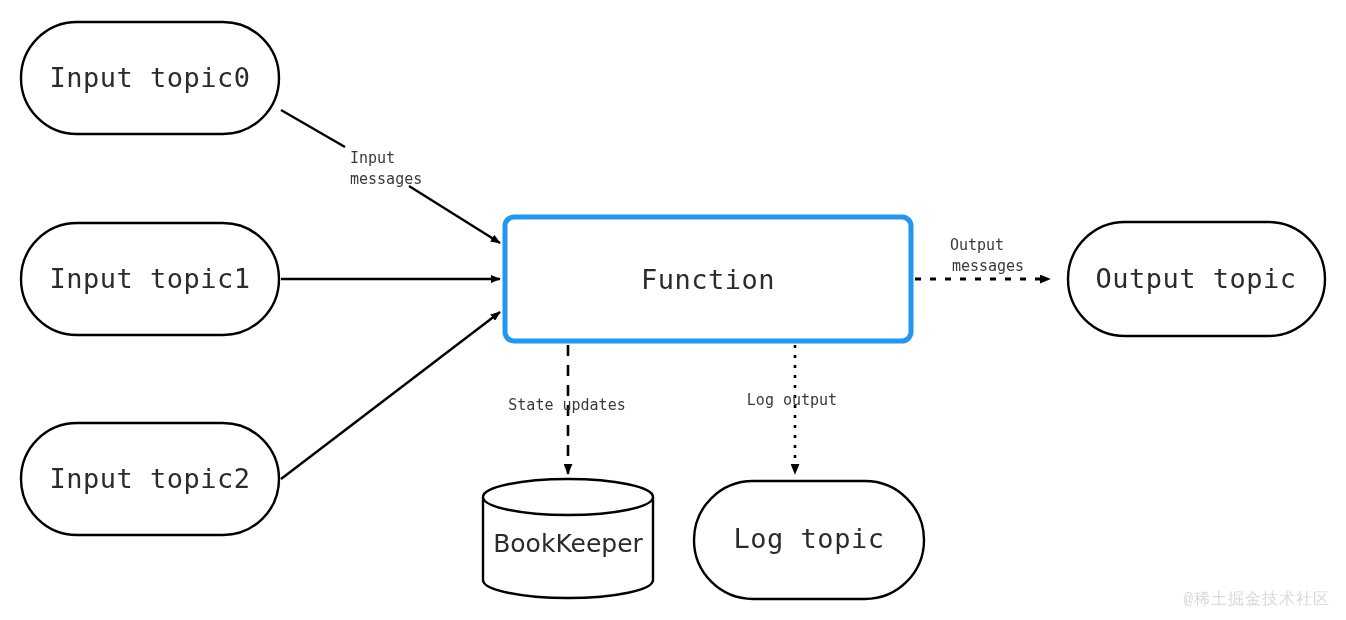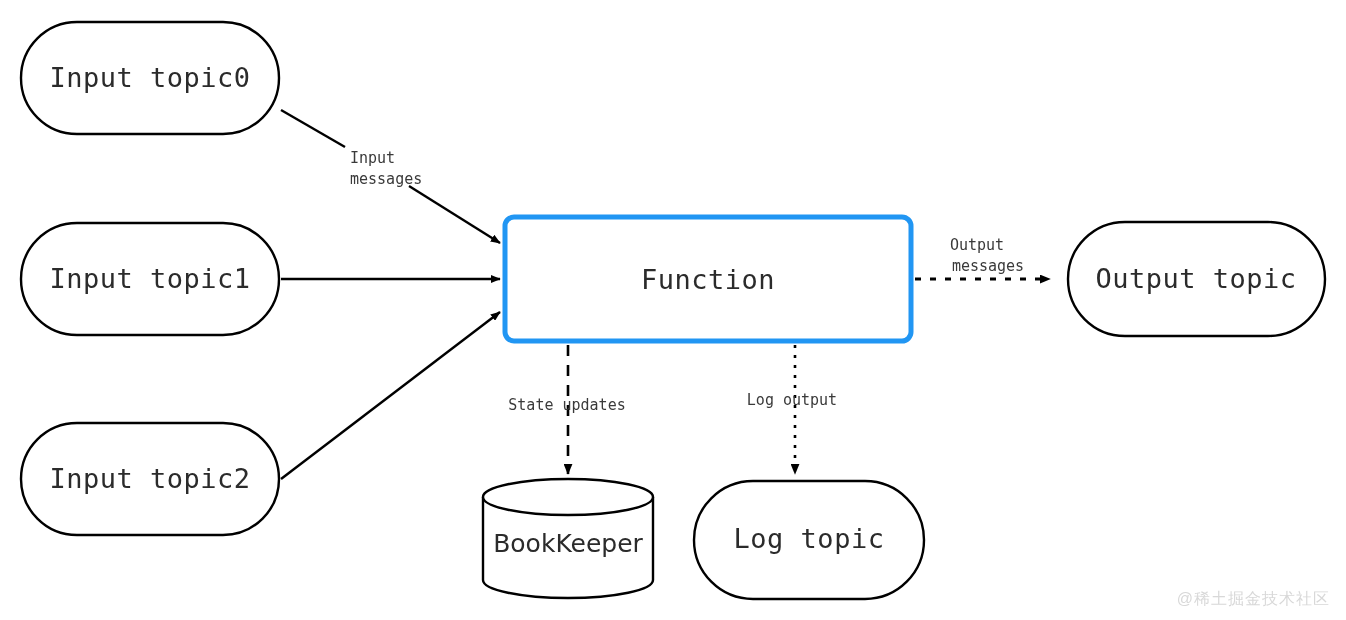--- a/index.html
+++ b/index.html
@@ -74,21 +74,21 @@
   .edge-dotted-h {
     stroke: #000000;
     stroke-width: 2.8;
     fill: none;
     stroke-dasharray: 6 9;
   }
   .watermark {
     position: absolute;
     right: 16px;
     bottom: 10px;
-    font-family: Liberation Sans, sans-serif;
+    font-family: Liberation Mono, monospace;
     font-size: 16px;
     color: #d8d8d8;
     letter-spacing: 1px;
     user-select: none;
   }
 </style>
 </head>
 <body>
 
 <div id="canvas">

